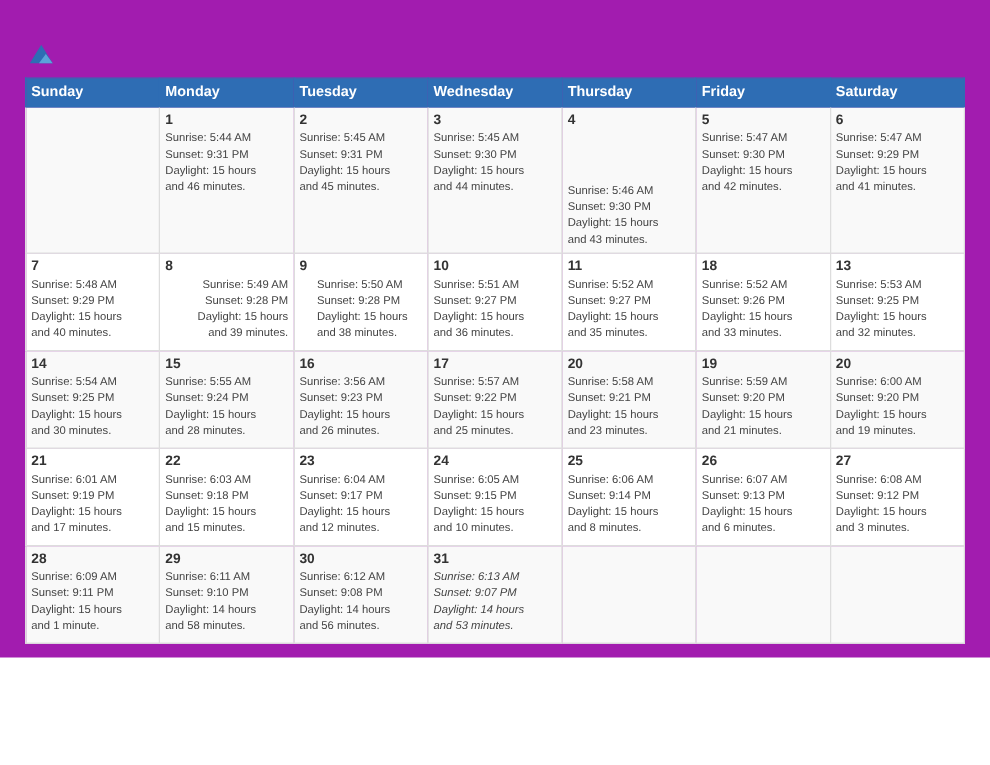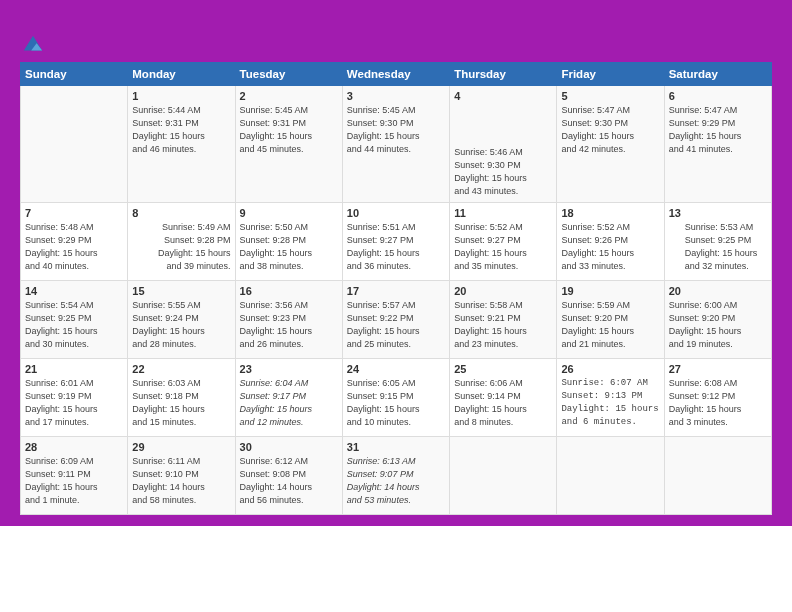--- a/index.html
+++ b/index.html
@@ -188,21 +188,21 @@
           </td>
           <td>
             <span class="day-num">8</span>
             <div class="day-info" style="white-space: pre-line; text-align: right;">Sunrise: 5:49 AM
 Sunset: 9:28 PM
 Daylight: 15 hours
 and 39 minutes.</div>
           </td>
           <td>
             <span class="day-num">9</span>
-            <div class="day-info" style="white-space: pre-line;">Sunrise: 5:50 AM
+            <div class="day-info" style="white-space: pre-line; margin-left: 14px;">Sunrise: 5:50 AM
 Sunset: 9:28 PM
 Daylight: 15 hours
 and 38 minutes.</div>
           </td>
           <td>
             <span class="day-num">10</span>
             <div class="day-info" style="white-space: pre-line;">Sunrise: 5:51 AM
 Sunset: 9:27 PM
 Daylight: 15 hours
 and 36 minutes.</div>
@@ -216,21 +216,21 @@
           </td>
           <td>
             <span class="day-num">18</span>
             <div class="day-info" style="white-space: pre-line;">Sunrise: 5:52 AM
 Sunset: 9:26 PM
 Daylight: 15 hours
 and 33 minutes.</div>
           </td>
           <td>
             <span class="day-num">13</span>
-            <div class="day-info" style="white-space: pre-line; margin-left: 16px;">Sunrise: 5:53 AM
+            <div class="day-info" style="white-space: pre-line;">Sunrise: 5:53 AM
 Sunset: 9:25 PM
 Daylight: 15 hours
 and 32 minutes.</div>
           </td>
         </tr>
         <tr>
           <td>
             <span class="day-num">14</span>
             <div class="day-info" style="white-space: pre-line;">Sunrise: 5:54 AM
 Sunset: 9:25 PM
@@ -290,42 +290,42 @@
           </td>
           <td>
             <span class="day-num">22</span>
             <div class="day-info" style="white-space: pre-line;">Sunrise: 6:03 AM
 Sunset: 9:18 PM
 Daylight: 15 hours
 and 15 minutes.</div>
           </td>
           <td>
             <span class="day-num">23</span>
-            <div class="day-info" style="white-space: pre-line; font-style: italic;">Sunrise: 6:04 AM
+            <div class="day-info" style="white-space: pre-line;">Sunrise: 6:04 AM
 Sunset: 9:17 PM
 Daylight: 15 hours
 and 12 minutes.</div>
           </td>
           <td>
             <span class="day-num">24</span>
             <div class="day-info" style="white-space: pre-line;">Sunrise: 6:05 AM
 Sunset: 9:15 PM
 Daylight: 15 hours
 and 10 minutes.</div>
           </td>
           <td>
             <span class="day-num">25</span>
             <div class="day-info" style="white-space: pre-line;">Sunrise: 6:06 AM
 Sunset: 9:14 PM
 Daylight: 15 hours
 and 8 minutes.</div>
           </td>
           <td>
             <span class="day-num">26</span>
-            <div class="day-info" style="white-space: pre-line; font-family: Liberation Mono, monospace;">Sunrise: 6:07 AM
+            <div class="day-info" style="white-space: pre-line;">Sunrise: 6:07 AM
 Sunset: 9:13 PM
 Daylight: 15 hours
 and 6 minutes.</div>
           </td>
           <td>
             <span class="day-num">27</span>
             <div class="day-info" style="white-space: pre-line;">Sunrise: 6:08 AM
 Sunset: 9:12 PM
 Daylight: 15 hours
 and 3 minutes.</div>

